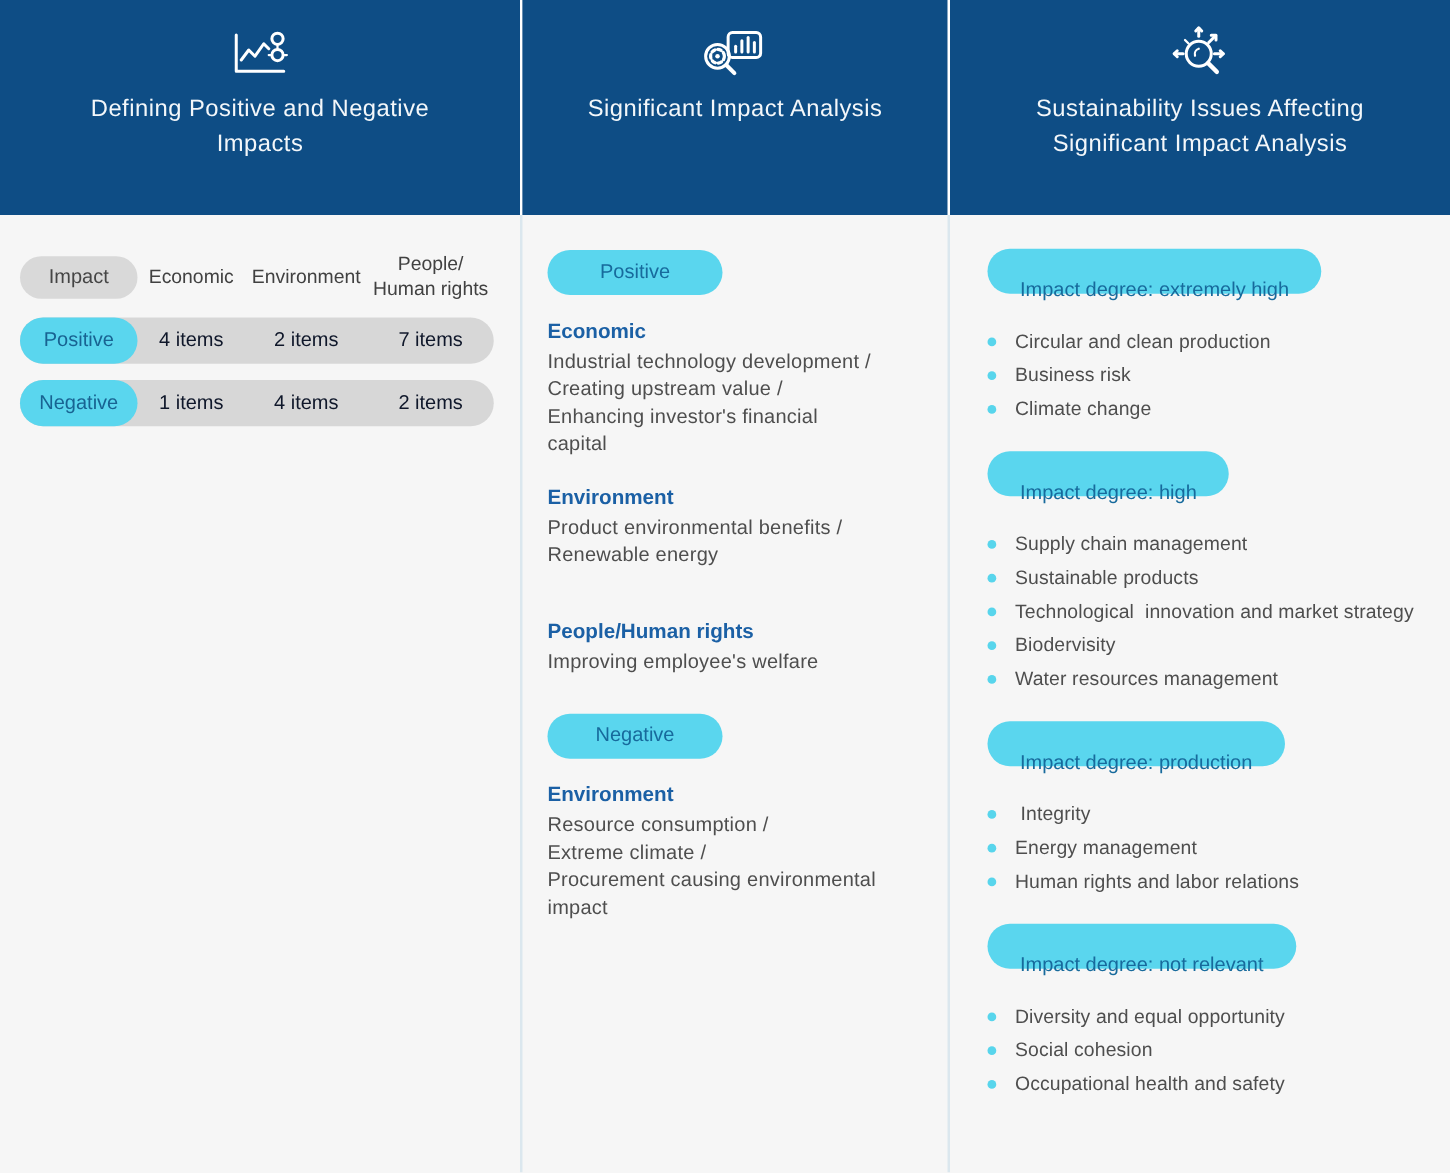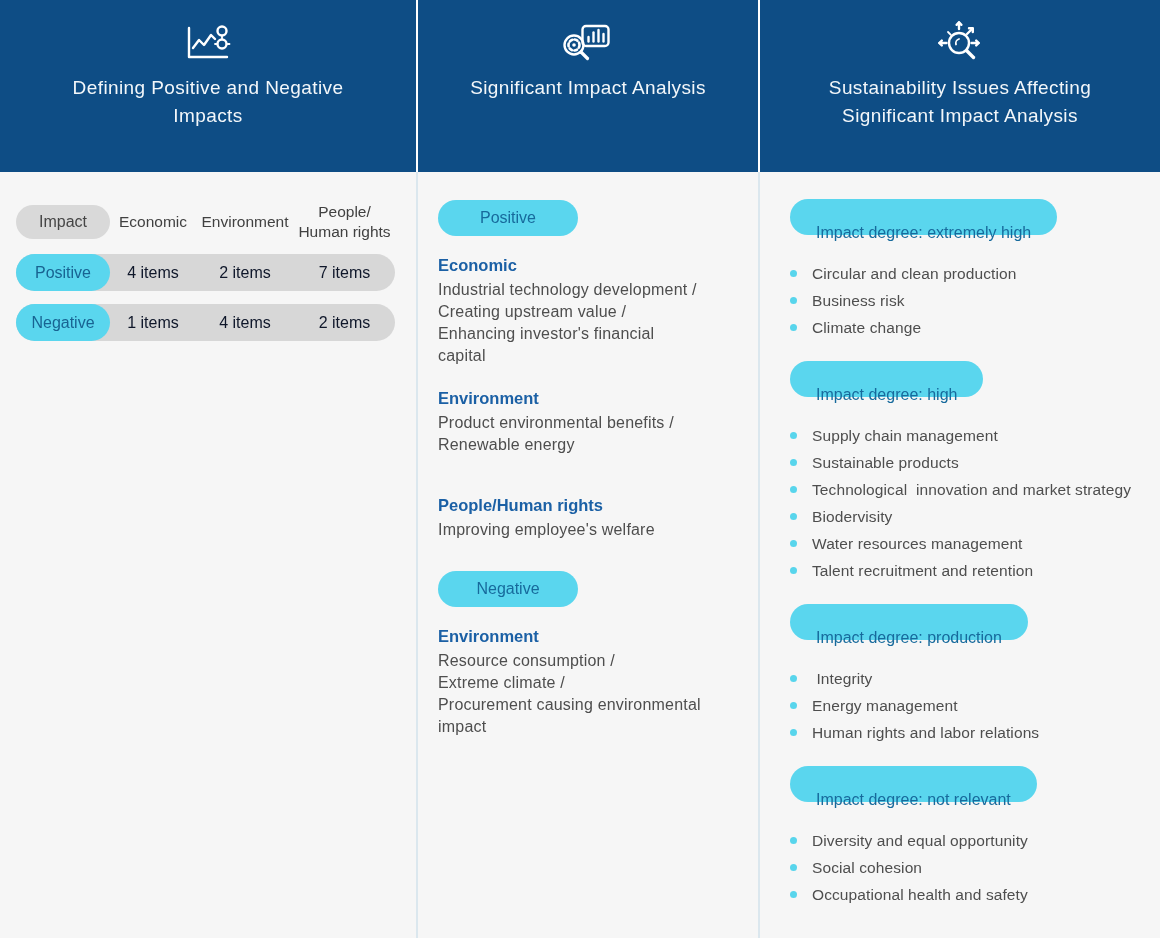--- a/index.html
+++ b/index.html
@@ -234,21 +234,20 @@
         <li class="issue-item"><span class="bullet-dot"></span><span>Climate change</span></li>
       </ul>
 
       <div class="badge issue-badge">Impact degree: high</div>
       <ul class="issue-list">
         <li class="issue-item"><span class="bullet-dot"></span><span>Supply chain management</span></li>
         <li class="issue-item"><span class="bullet-dot"></span><span>Sustainable products</span></li>
         <li class="issue-item"><span class="bullet-dot"></span><span>Technological  innovation and market strategy</span></li>
         <li class="issue-item"><span class="bullet-dot"></span><span>Biodervisity</span></li>
         <li class="issue-item"><span class="bullet-dot"></span><span>Water resources management</span></li>
-        <li class="issue-item"><span class="bullet-dot"></span><span>Talent recruitment and retention</span></li>
       </ul>
 
       <div class="badge issue-badge">Impact degree: production</div>
       <ul class="issue-list">
         <li class="issue-item"><span class="bullet-dot"></span><span> Integrity</span></li>
         <li class="issue-item"><span class="bullet-dot"></span><span>Energy management</span></li>
         <li class="issue-item"><span class="bullet-dot"></span><span>Human rights and labor relations</span></li>
       </ul>
 
       <div class="badge issue-badge">Impact degree: not relevant</div>

